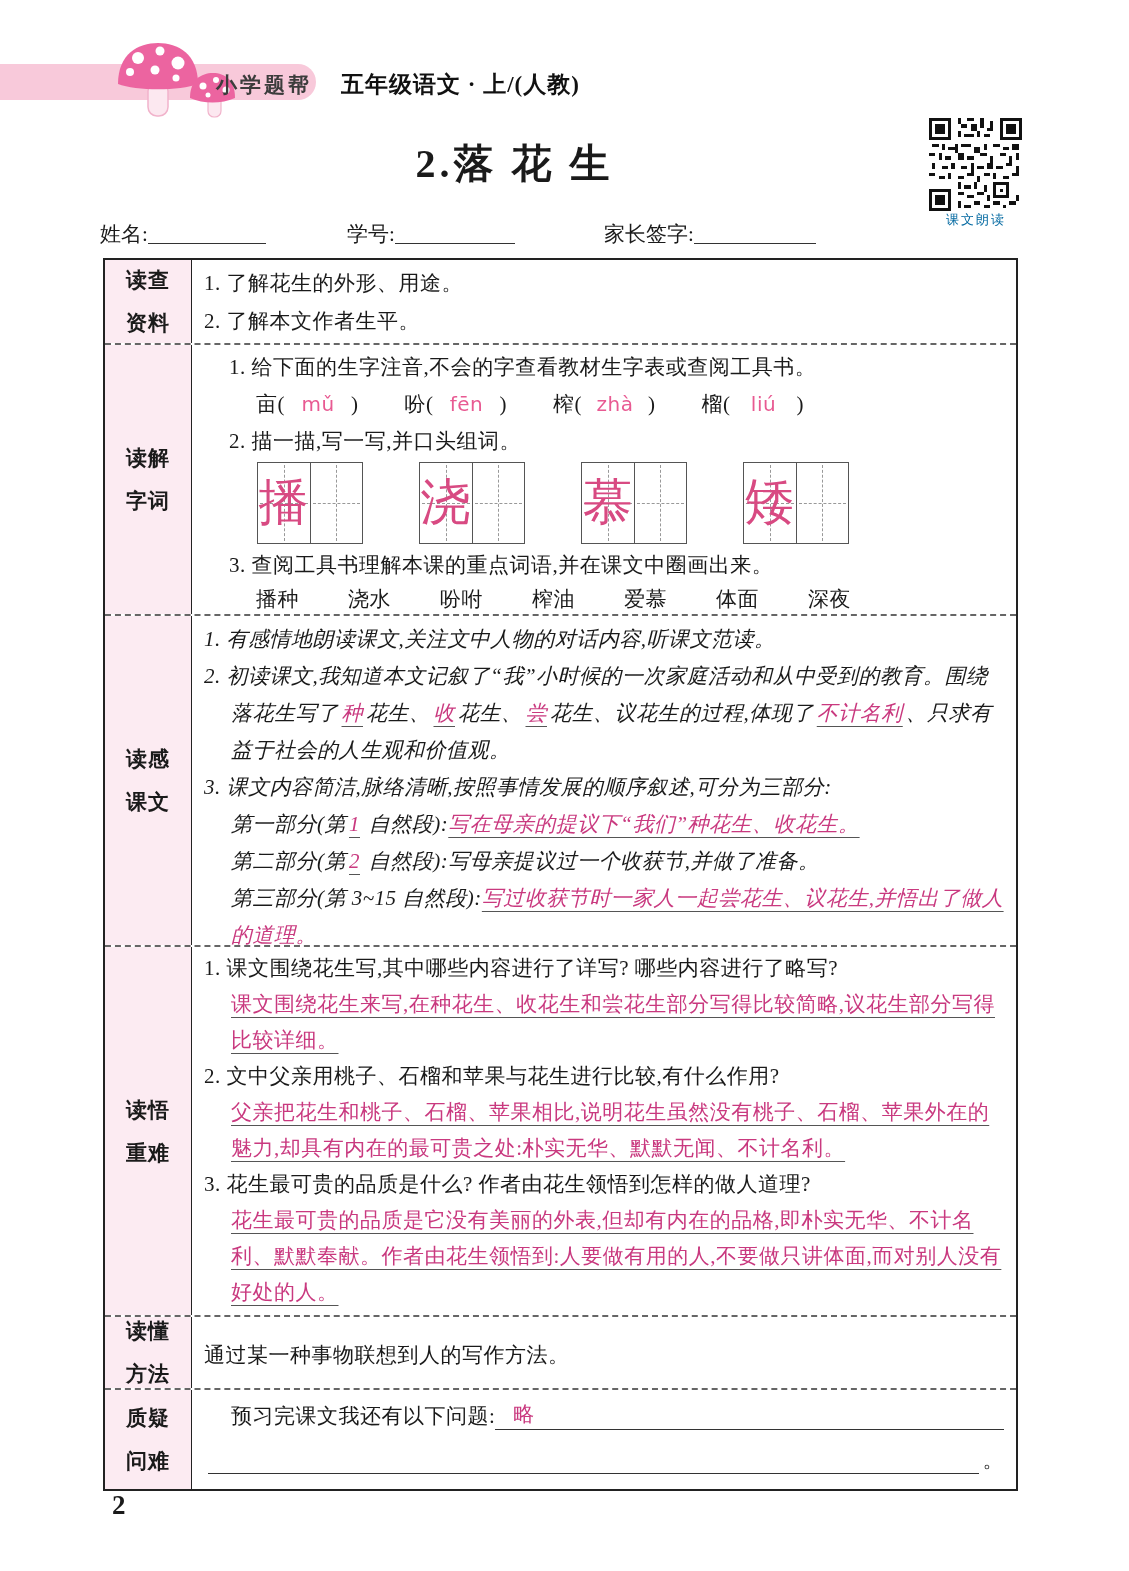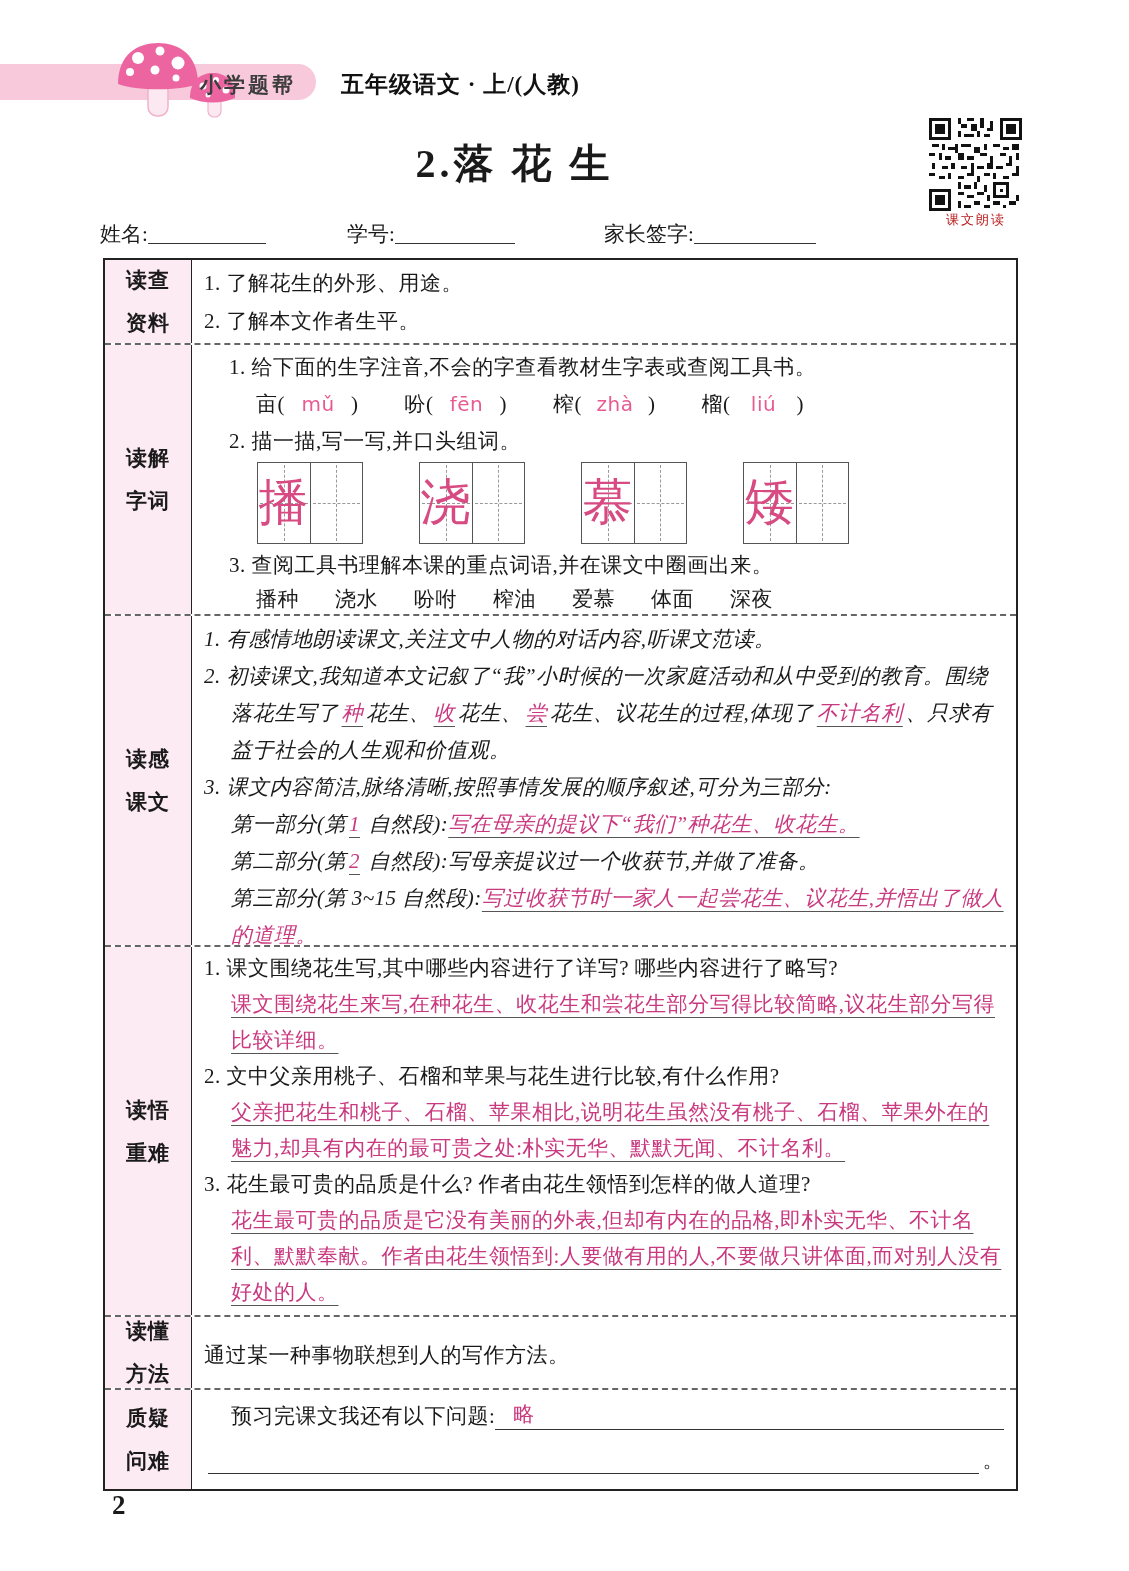--- a/index.html
+++ b/index.html
@@ -3,30 +3,30 @@
 <meta charset="utf-8">
 <style>
   html,body{margin:0;padding:0;background:#fff;}
   .page{position:relative;width:1129px;height:1571px;background:#ffffff;overflow:hidden;
         font-family:"Liberation Serif","DejaVu Serif",serif;color:#1a1a1a;}
 
   
   .band{position:absolute;left:0;top:64px;width:316px;height:36px;background:#f8c9da;
         border-radius:0 18px 18px 0;}
   .logo-svg{position:absolute;left:108px;top:38px;width:130px;height:82px;}
-  .brand{position:absolute;left:200px;top:71px;font-size:21px;font-weight:700;letter-spacing:3px;
+  .brand{position:absolute;left:216px;top:71px;font-size:21px;font-weight:700;letter-spacing:3px;
          color:#3c3c3c;font-family:"Liberation Sans","DejaVu Sans",sans-serif;}
   .edition{position:absolute;left:341px;top:69px;font-size:23px;font-weight:700;letter-spacing:1px;color:#111;}
 
   
   .title{position:absolute;left:0;right:100px;top:136px;text-align:center;font-size:40px;
          font-weight:700;letter-spacing:4px;}
   .qr{position:absolute;left:929px;top:118px;width:93px;height:93px;}
   .qr-label{position:absolute;left:922px;top:211px;width:108px;text-align:center;font-size:13px;
-            letter-spacing:2px;color:#b91c1c;}
+            letter-spacing:2px;color:#0369a1;}
 
   
   .students{position:absolute;left:0;top:220px;width:1129px;font-size:21px;}
   .stu-group{position:absolute;white-space:nowrap;}
   .u-blank{display:inline-block;border-bottom:1.3px solid #333;height:22px;vertical-align:-3px;}
 
   
   .sheet{position:absolute;left:103px;top:258px;width:915px;height:1233px;border:2px solid #222;
          box-sizing:border-box;display:flex;flex-direction:column;}
   .section{display:flex;flex:0 0 auto;box-sizing:border-box;}
@@ -59,21 +59,21 @@
   
   .grid-row{display:flex;gap:56px;margin:4px 0 4px 28px;}
   .tbox{width:104px;height:80px;border:1.5px solid #555;display:flex;box-sizing:content-box;background:#fff;}
   .tcell{flex:1;position:relative;}
   .tcell + .tcell{border-left:1.5px solid #555;}
   .tcell::before{content:"";position:absolute;left:50%;top:2px;bottom:2px;border-left:1px dashed #999;}
   .tcell::after{content:"";position:absolute;top:50%;left:2px;right:2px;border-top:1px dashed #999;}
   .tchar{position:absolute;left:50%;top:50%;transform:translate(-50%,-54%);font-size:50px;
          color:#d84a82;z-index:2;}
 
-  .words{display:flex;gap:36px;padding-left:27px;}
+  .words{display:flex;gap:49px;padding-left:27px;}
 
   
   .fill-row{display:flex;align-items:flex-end;padding-left:27px;}
   .fill-row.second{padding-left:4px;margin-top:14px;}
   .fill-line{flex:1;border-bottom:1.3px solid #333;height:30px;color:#c9397f;padding-left:18px;
              box-sizing:border-box;}
   .period{padding-left:4px;}
 
   .page-num{position:absolute;left:112px;top:1490px;font-size:27px;font-weight:700;}
 </style>

